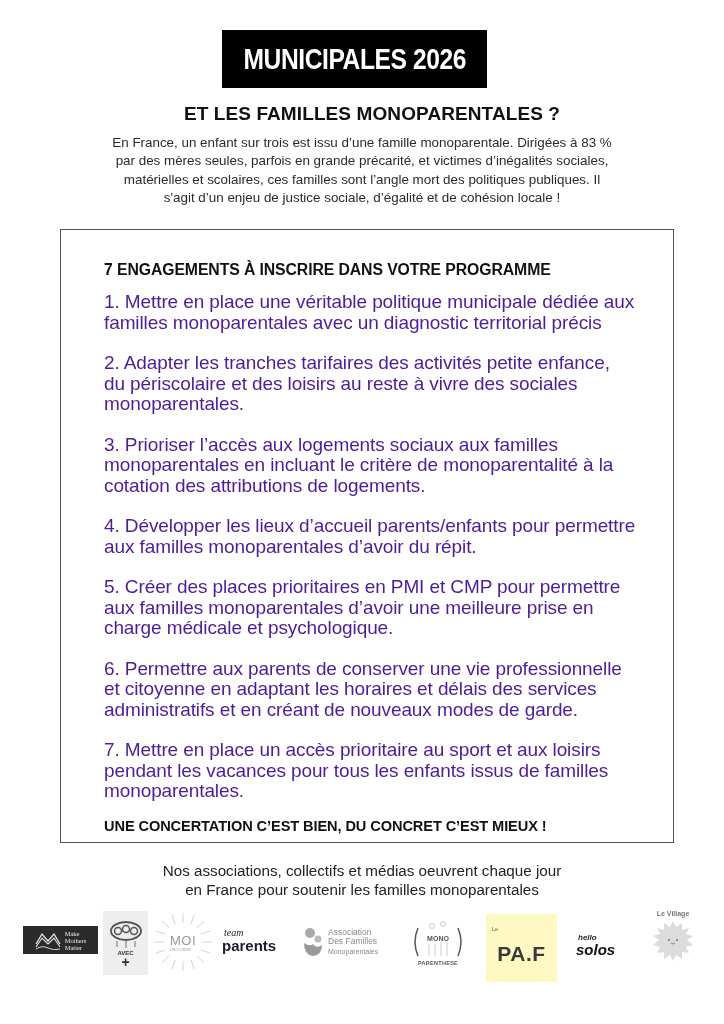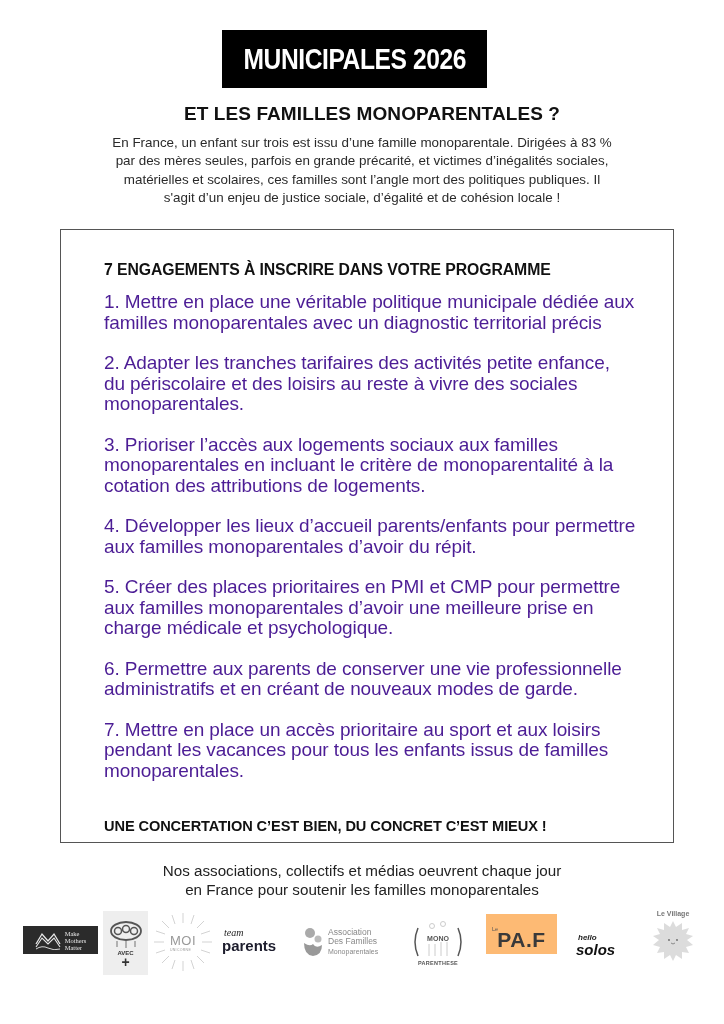--- a/index.html
+++ b/index.html
@@ -70,21 +70,21 @@
     .logo-team .t2 { font-size: 15px; font-weight: 700; color: #1d1d2d; line-height: 16px; }
 
     .logo-afm { left: 302px; top: 14px; width: 100px; height: 40px; justify-content: flex-start; }
     .logo-afm .afmtxt { font-size: 8.5px; line-height: 9.5px; color: #888; margin-left: 4px; }
     .logo-afm .afmtxt .l3 { font-size: 7px; }
 
     .logo-mono { left: 410px; top: 8px; width: 56px; height: 56px; }
     .logo-mono .monotxt { position: absolute; top: 19px; width: 100%; text-align: center; font-size: 7px; font-weight: 700; color: #555; }
     .logo-mono .paren { position: absolute; bottom: 6px; width: 100%; text-align: center; font-size: 5.5px; font-weight: 700; color: #555; letter-spacing: 0.3px; }
 
-    .logo-paf { left: 486px; top: 6px; width: 71px; height: 40px; background: #fdba74; }
+    .logo-paf { left: 486px; top: 6px; width: 71px; height: 68px; background: #fef9c3; }
     .logo-paf .le { position: absolute; left: 6px; top: 12px; font-size: 5.5px; color: #555; }
     .logo-paf .paftxt { font-size: 21px; font-weight: 700; color: #3a3a3a; margin-top: 12px; letter-spacing: 0.5px; }
 
     .logo-hello { left: 576px; top: 22px; width: 60px; height: 30px; flex-direction: column; align-items: flex-start; }
     .logo-hello .h1 { font-size: 8px; font-weight: 700; font-style: italic; color: #222; line-height: 8px; margin-left: 2px; }
     .logo-hello .h2 { font-size: 15px; font-weight: 700; font-style: italic; color: #111; line-height: 15px; }
 
     .logo-village { left: 648px; top: 2px; width: 50px; height: 64px; flex-direction: column; justify-content: flex-start; }
     .logo-village .vtxt { font-size: 7px; font-weight: 700; color: #777; margin-bottom: 2px; }
   </style>
@@ -125,20 +125,21 @@
       <span class="line">4. Développer les lieux d’accueil parents/enfants pour permettre</span>
       <span class="line">aux familles monoparentales d’avoir du répit.</span>
     </div>
     <div class="item">
       <span class="line">5. Créer des places prioritaires en PMI et CMP pour permettre</span>
       <span class="line">aux familles monoparentales d’avoir une meilleure prise en</span>
       <span class="line">charge médicale et psychologique.</span>
     </div>
     <div class="item">
       <span class="line">6. Permettre aux parents de conserver une vie professionnelle</span>
+      <span class="line">et citoyenne en adaptant les horaires et délais des services</span>
       <span class="line">administratifs et en créant de nouveaux modes de garde.</span>
     </div>
     <div class="item">
       <span class="line">7. Mettre en place un accès prioritaire au sport et aux loisirs</span>
       <span class="line">pendant les vacances pour tous les enfants issus de familles</span>
       <span class="line">monoparentales.</span>
     </div>
   </div>
   <div class="closing">UNE CONCERTATION C’EST BIEN, DU CONCRET C’EST MIEUX !</div>
 </div>

